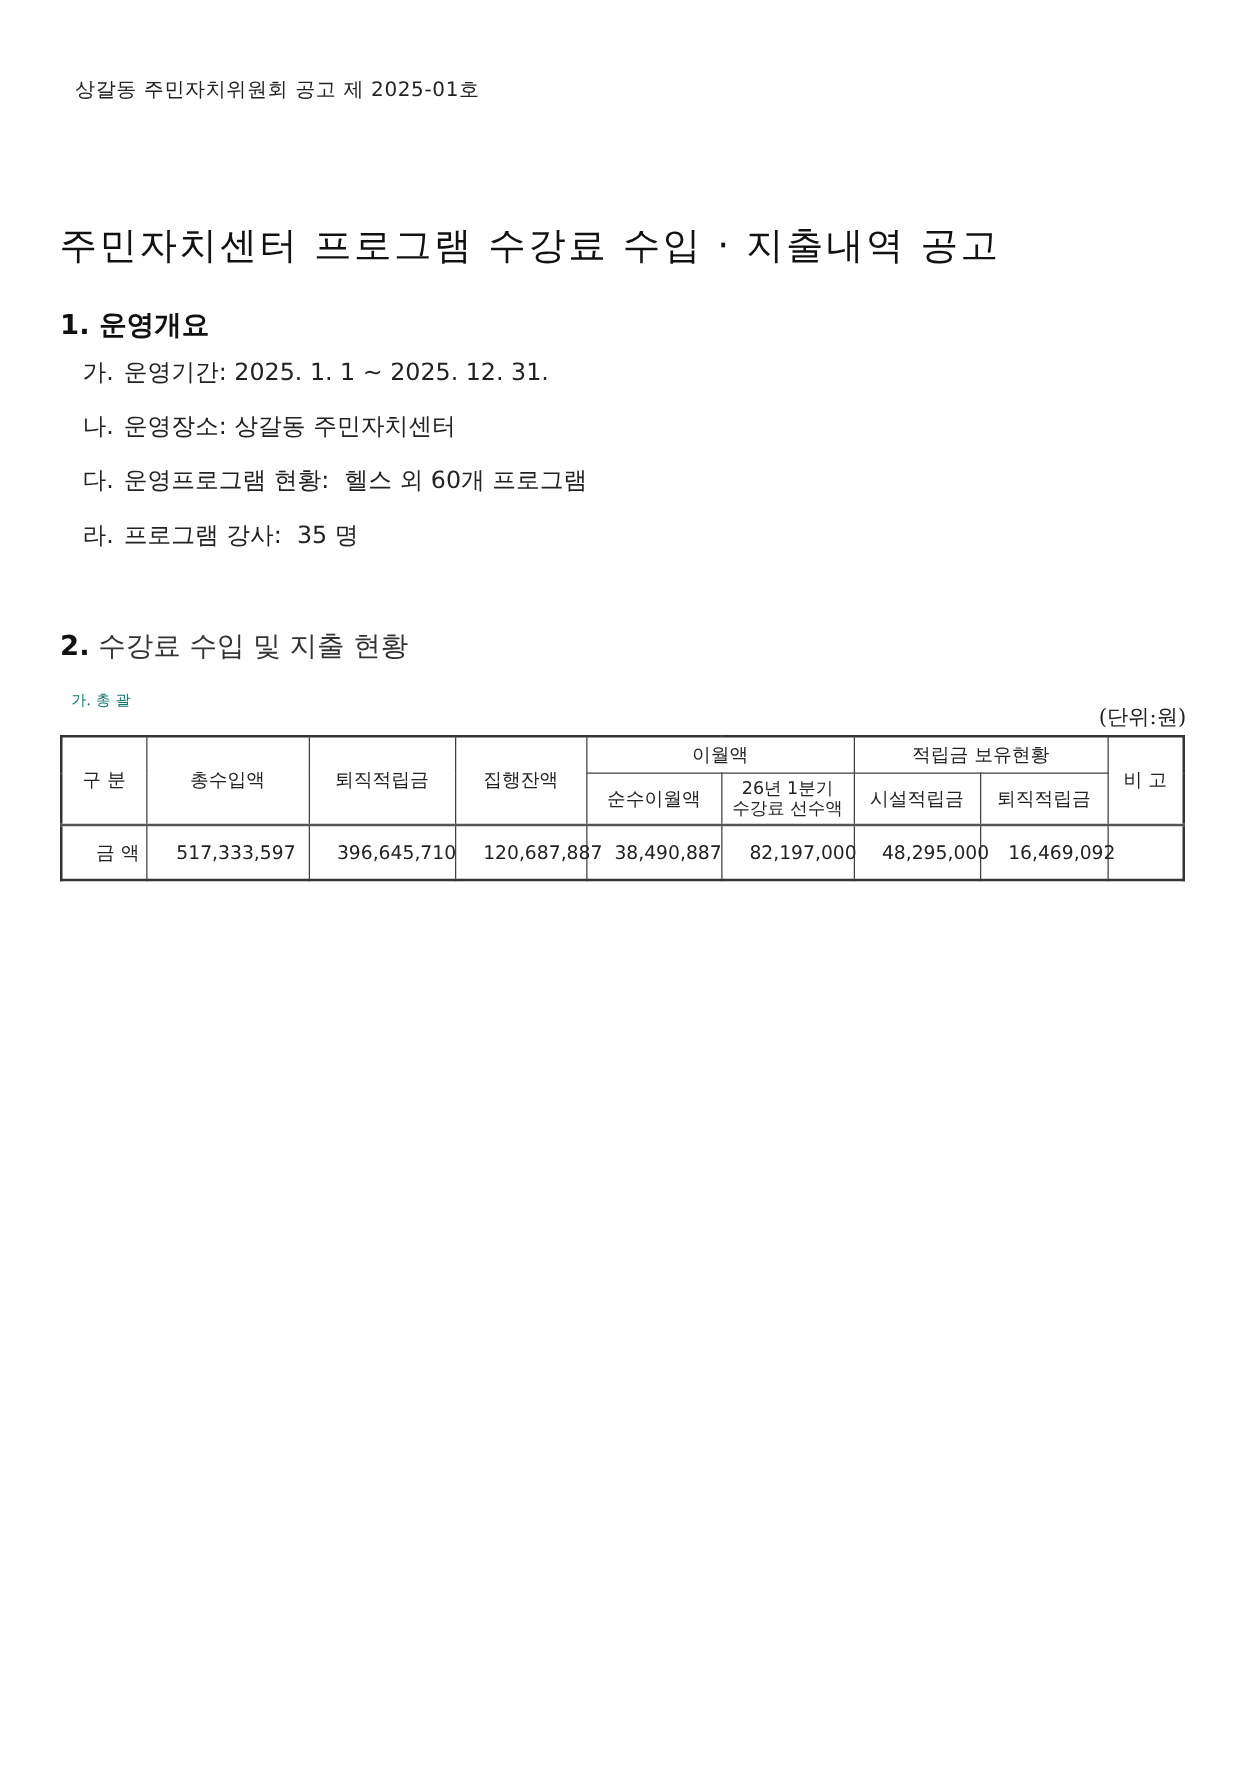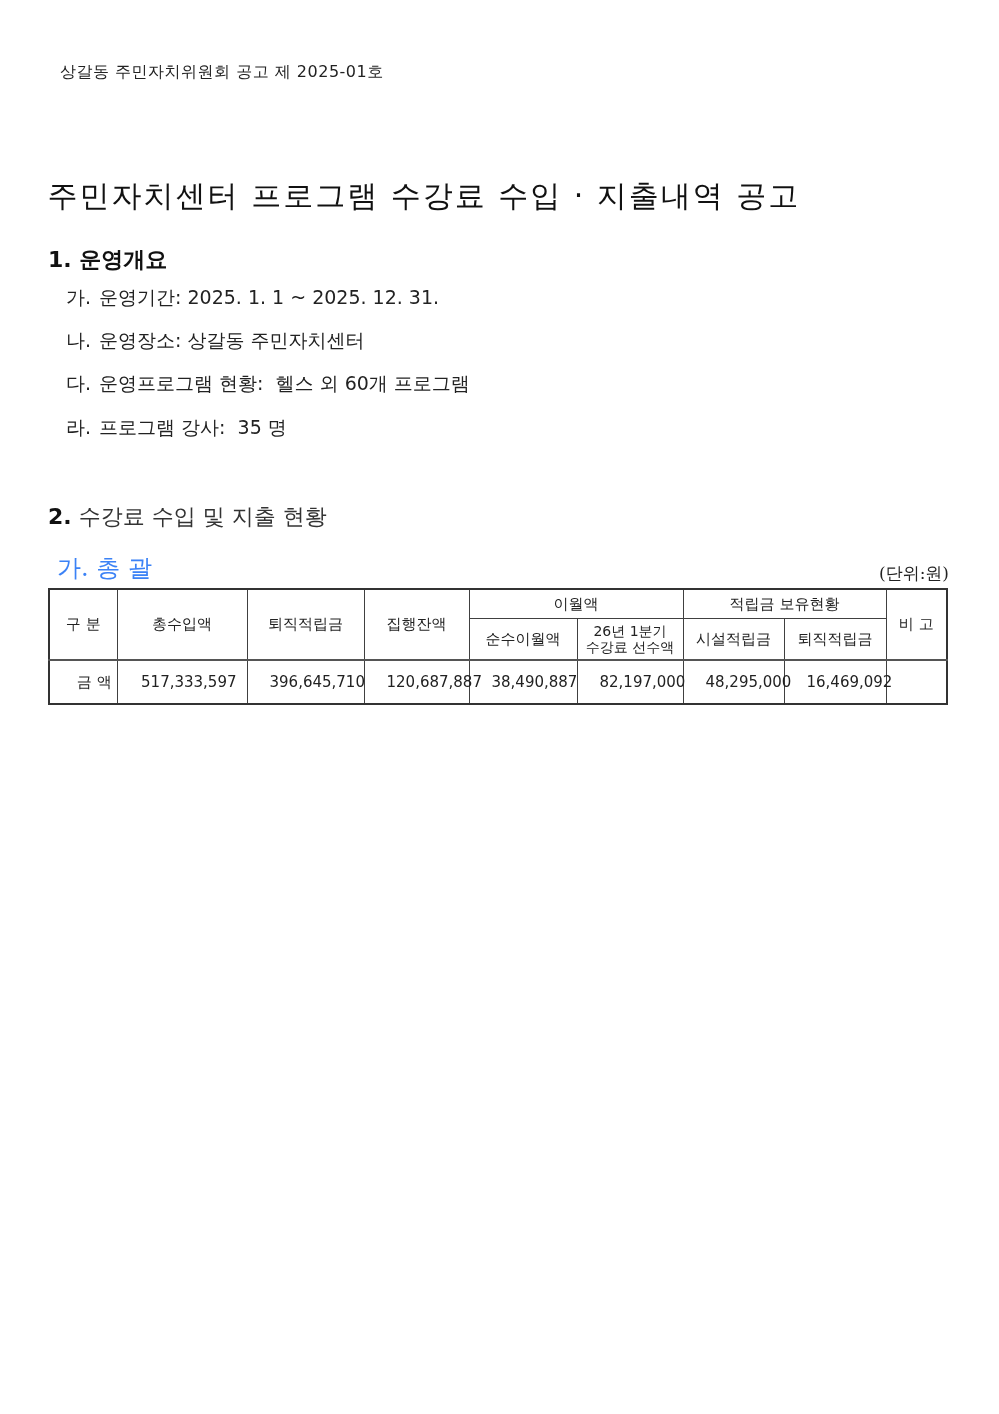--- a/index.html
+++ b/index.html
@@ -52,23 +52,23 @@
     }
     .item .marker { margin-right: 8px; }
     .item.i1 { top: 285px; }
     .item.i2 { top: 328px; }
     .item.i3 { top: 371px; }
     .item.i4 { top: 415px; }
     .sub-heading {
       position: absolute;
       left: 57px;
       top: 552px;
-      font-size: 24px;
+      font-size: 12px;
       font-family: "DejaVu Serif", "Liberation Serif", serif;
-      color: #3b82f6;
+      color: #0f766e;
     }
     .unit-note {
       position: absolute;
       right: 50px;
       top: 562px;
       font-size: 17px;
       font-family: "DejaVu Serif", "Liberation Serif", serif;
       color: #222;
     }
     table.summary {

